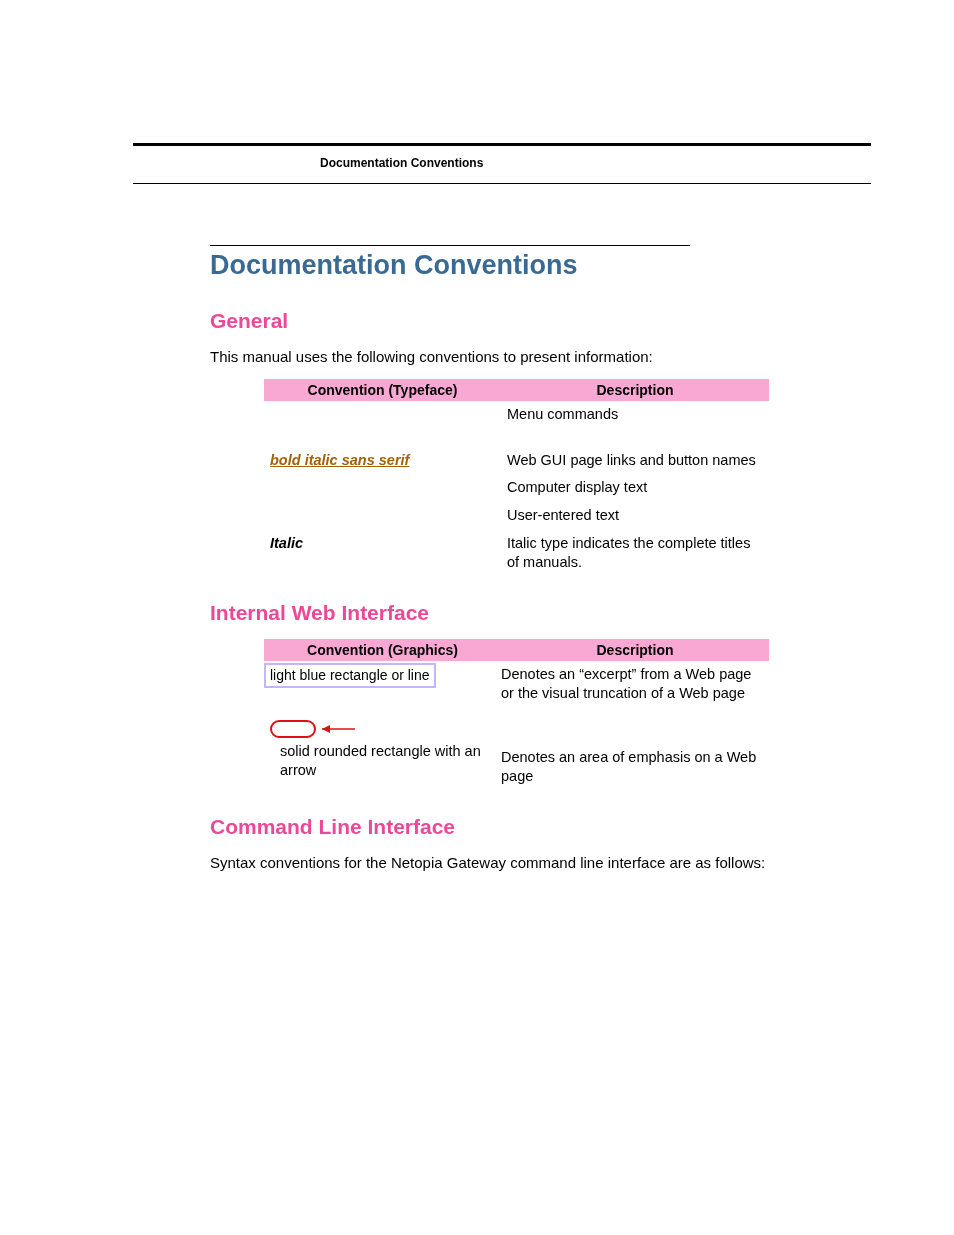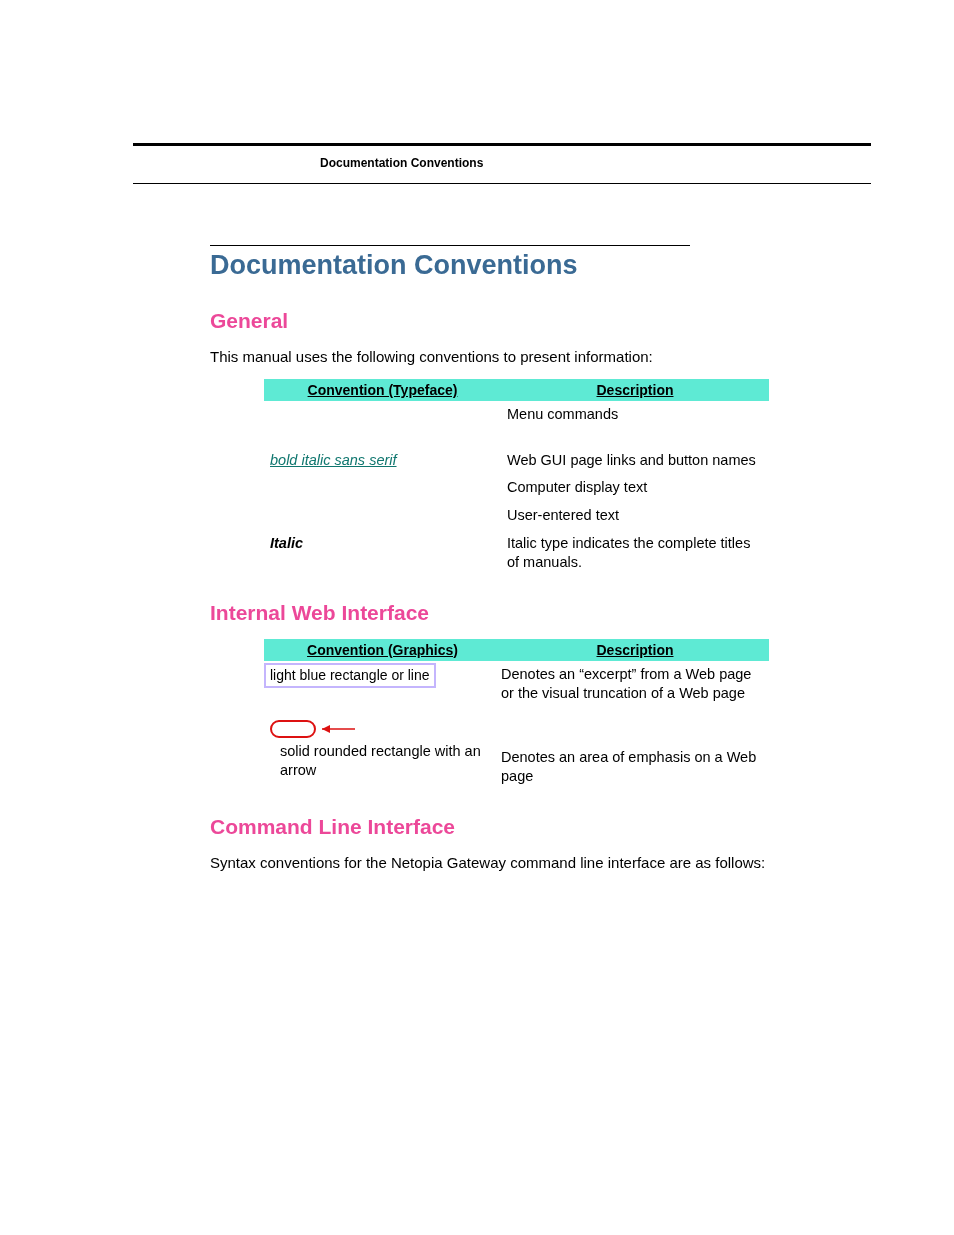--- a/index.html
+++ b/index.html
@@ -64,37 +64,36 @@
     margin: 0 0 12px 0;
     line-height: 1.35;
   }
   table.conv {
     border-collapse: collapse;
     width: 505px;
     margin-left: 54px;
     font-size: 14.5px;
   }
   table.conv th {
-    background: #5eead4;
+    background: #f9a8d4;
     font-weight: bold;
     text-align: center;
     padding: 3px 6px;
     font-size: 14px;
-    text-decoration: underline;
   }
   table.conv td {
     padding: 4px 6px 4px 6px;
     vertical-align: top;
     line-height: 1.35;
   }
   .col1 { width: 225px; }
   .col2 { }
   .link-style {
-    color: #0f766e;
-    font-weight: normal;
+    color: #a16207;
+    font-weight: bold;
     font-style: italic;
     text-decoration: underline;
   }
   .italic-label {
     font-weight: bold;
     font-style: italic;
   }
   .blue-rect {
     border: 2px solid #c4b5fd;
     padding: 1px 4px;

